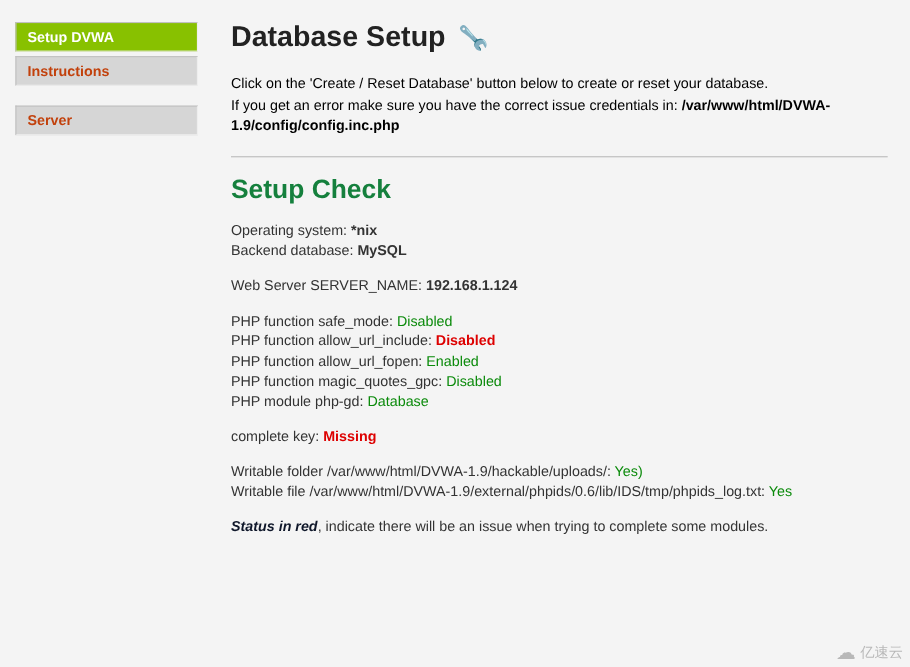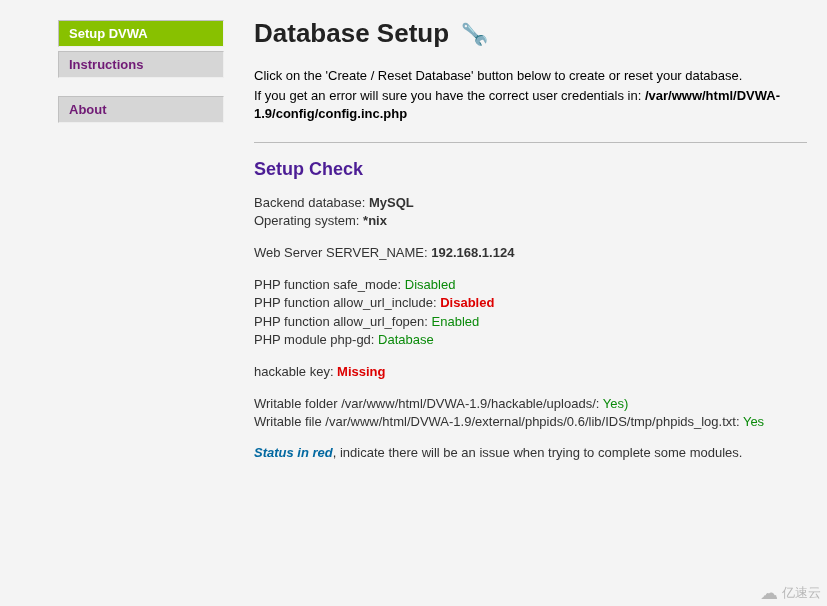--- a/index.html
+++ b/index.html
@@ -6,32 +6,32 @@
     body {
       font-family: Arial, Helvetica, sans-serif;
       font-size: 13px;
       background: #f4f4f4;
       color: #333;
       width: 827px;
       height: 606px;
       overflow: hidden;
       position: relative;
     }
-    .layout { display: flex; padding-left: 44px; }
+    .layout { display: flex; }
     .sidebar {
       width: 190px;
       padding: 20px 10px 10px 14px;
       flex-shrink: 0;
     }
     .nav-item {
       display: block;
       padding: 5px 10px;
       margin-bottom: 4px;
       background: #d6d6d6;
-      color: #701a75;
+      color: #c2410c;
       font-weight: bold;
       font-size: 13px;
       border-left: 1px solid #c0c0c0;
       border-top: 1px solid #c0c0c0;
       border-right: 1px solid #eee;
       border-bottom: 1px solid #eee;
       cursor: pointer;
     }
     .nav-item.active {
       background: #88c100;
@@ -45,26 +45,26 @@
     h1 {
       font-size: 26px;
       font-weight: bold;
       color: #222;
       margin-bottom: 18px;
     }
     .wrench { color: #999; font-size: 22px; margin-left: 4px; display: inline-block; transform: rotate(90deg) scaleX(-1);}
     p { line-height: 1.4; margin-bottom: 2px; color: #000000; }
     .block { margin-bottom: 14px; }
     hr { border: none; border-top: 1px solid #bbb; margin: 18px 0 16px 0; }
-    h2 { font-size: 18px; font-weight: bold; color: #4c1d95; margin-bottom: 14px; }
+    h2 { font-size: 24px; font-weight: bold; color: #15803d; margin-bottom: 14px; }
     .kv { line-height: 1.4; }
     b { font-weight: bold; }
     .green { color: #0a8a0a; }
     .redb { color: #d00; font-weight: bold; }
-    .redbi { color: #0369a1; font-weight: bold; font-style: italic; }
+    .redbi { color: #0f172a; font-weight: bold; font-style: italic; }
     .ital { }
     .watermark {
       position: absolute;
       right: 6px;
       bottom: 4px;
       color: #b8b8b8;
       font-size: 13px;
       display: flex;
       align-items: center;
       gap: 4px;
@@ -75,59 +75,60 @@
     }
   </style>
 </head>
 <body>
 
 <div class="layout">
   <nav class="sidebar">
     <div class="nav-item active">Setup DVWA</div>
     <div class="nav-item">Instructions</div>
     <div class="nav-gap"></div>
-    <div class="nav-item">About</div>
+    <div class="nav-item">Server</div>
   </nav>
 
   <main class="main">
     <h1>
       <span>Database Setup</span>
       <span class="wrench">🔧</span>
     </h1>
 
     <div class="block">
       <p>Click on the 'Create / Reset Database' button below to create or reset your database.</p>
       <p>
-        <span>If you get an error will sure you have the correct user credentials in: </span><b>/var/www/html/DVWA-1.9/config/config.inc.php</b>
+        <span>If you get an error make sure you have the correct issue credentials in: </span><b>/var/www/html/DVWA-1.9/config/config.inc.php</b>
       </p>
     </div>
 
 
     <hr>
 
     <h2>Setup Check</h2>
 
     <div class="block">
+      <div class="kv"><span>Operating system: </span><b>*nix</b></div>
       <div class="kv"><span>Backend database: </span><b>MySQL</b></div>
-      <div class="kv"><span>Operating system: </span><b>*nix</b></div>
     </div>
 
     <div class="block">
       <div class="kv"><span>Web Server SERVER_NAME: </span><b>192.168.1.124</b></div>
     </div>
 
     <div class="block">
       <div class="kv"><span>PHP function safe_mode: </span><span class="green">Disabled</span></div>
       <div class="kv"><span>PHP function allow_url_include: </span><span class="redb">Disabled</span></div>
       <div class="kv"><span>PHP function allow_url_fopen: </span><span class="green">Enabled</span></div>
+      <div class="kv"><span>PHP function magic_quotes_gpc: </span><span class="green">Disabled</span></div>
       <div class="kv"><span>PHP module php-gd: </span><span class="green">Database</span></div>
     </div>
 
     <div class="block">
-      <div class="kv"><span>hackable key: </span><span class="redb">Missing</span></div>
+      <div class="kv"><span>complete key: </span><span class="redb">Missing</span></div>
     </div>
 
     <div class="block">
       <div class="kv"><span>Writable folder /var/www/html/DVWA-1.9/hackable/uploads/: </span><span class="green">Yes)</span></div>
       <div class="kv"><span>Writable file /var/www/html/DVWA-1.9/external/phpids/0.6/lib/IDS/tmp/phpids_log.txt: </span><span class="green">Yes</span></div>
     </div>
 
     <div class="block">
       <span class="redbi">Status in red</span><span class="ital">, indicate there will be an issue when trying to complete some modules.</span>
     </div>

